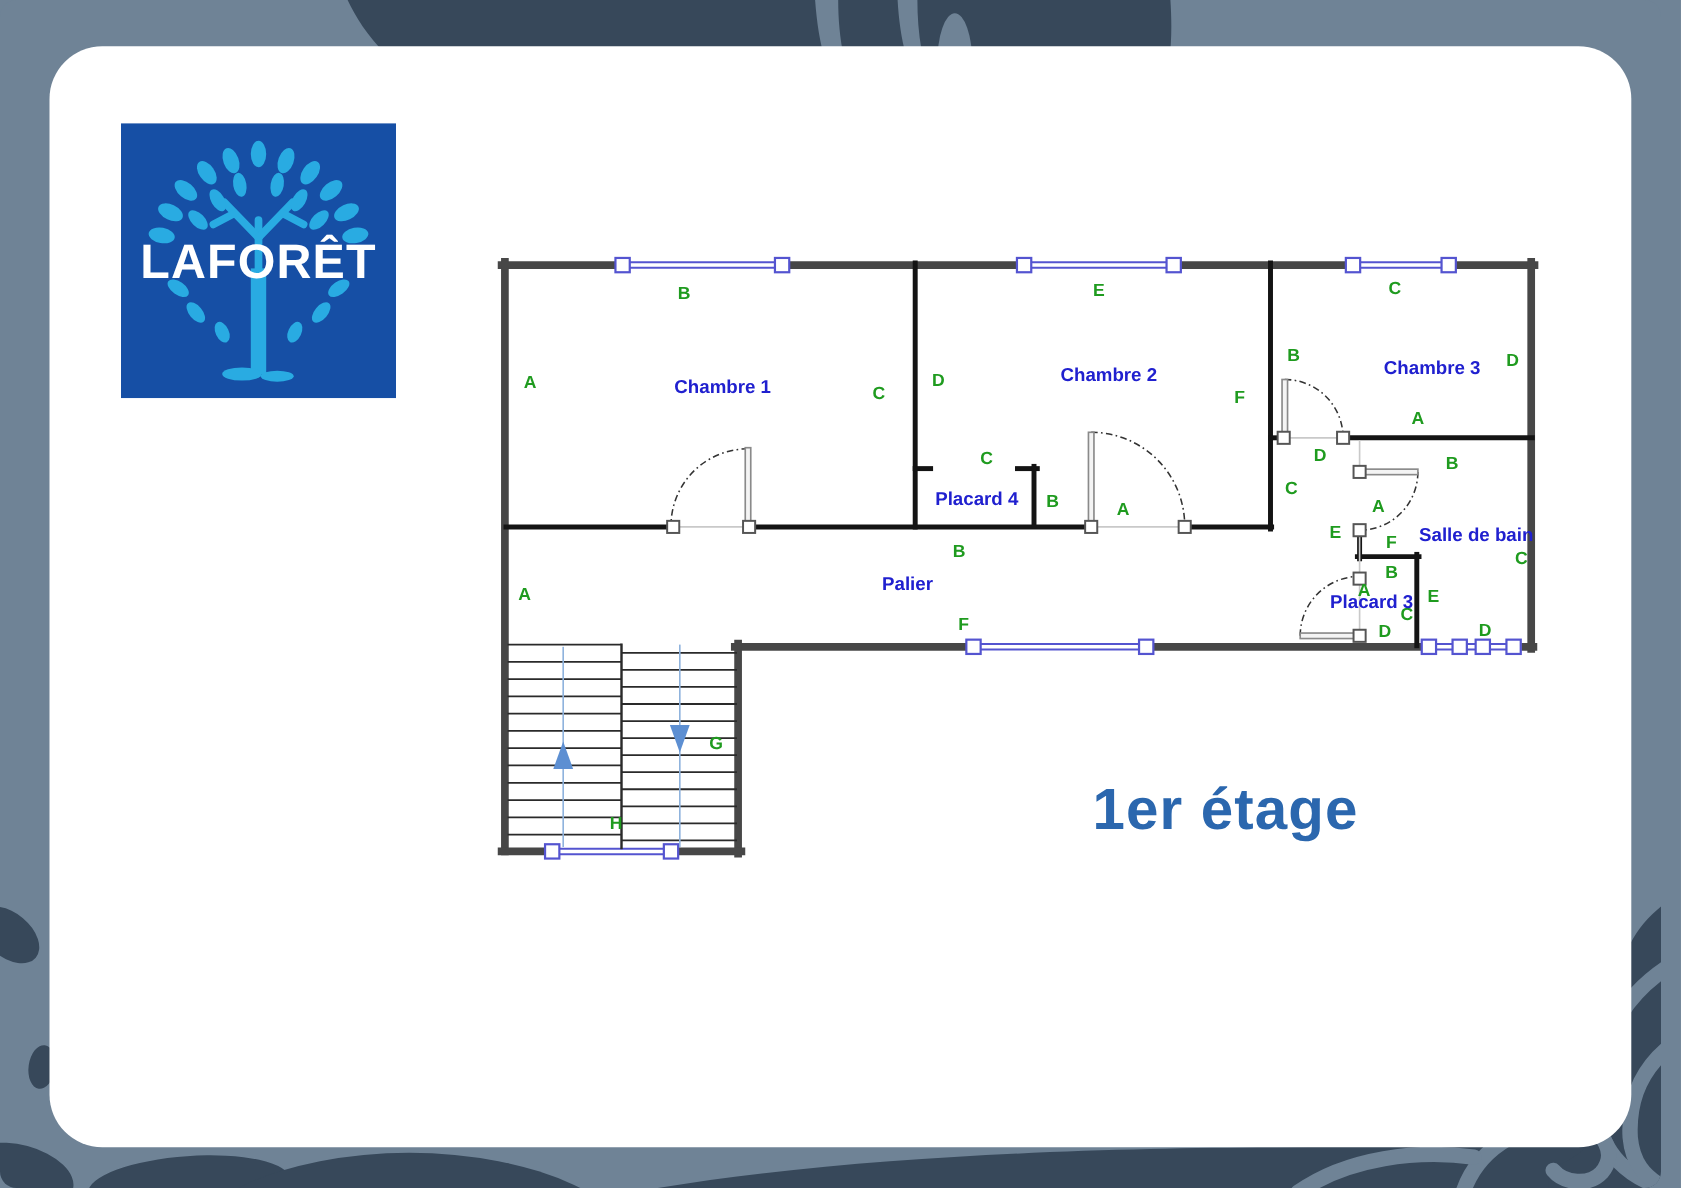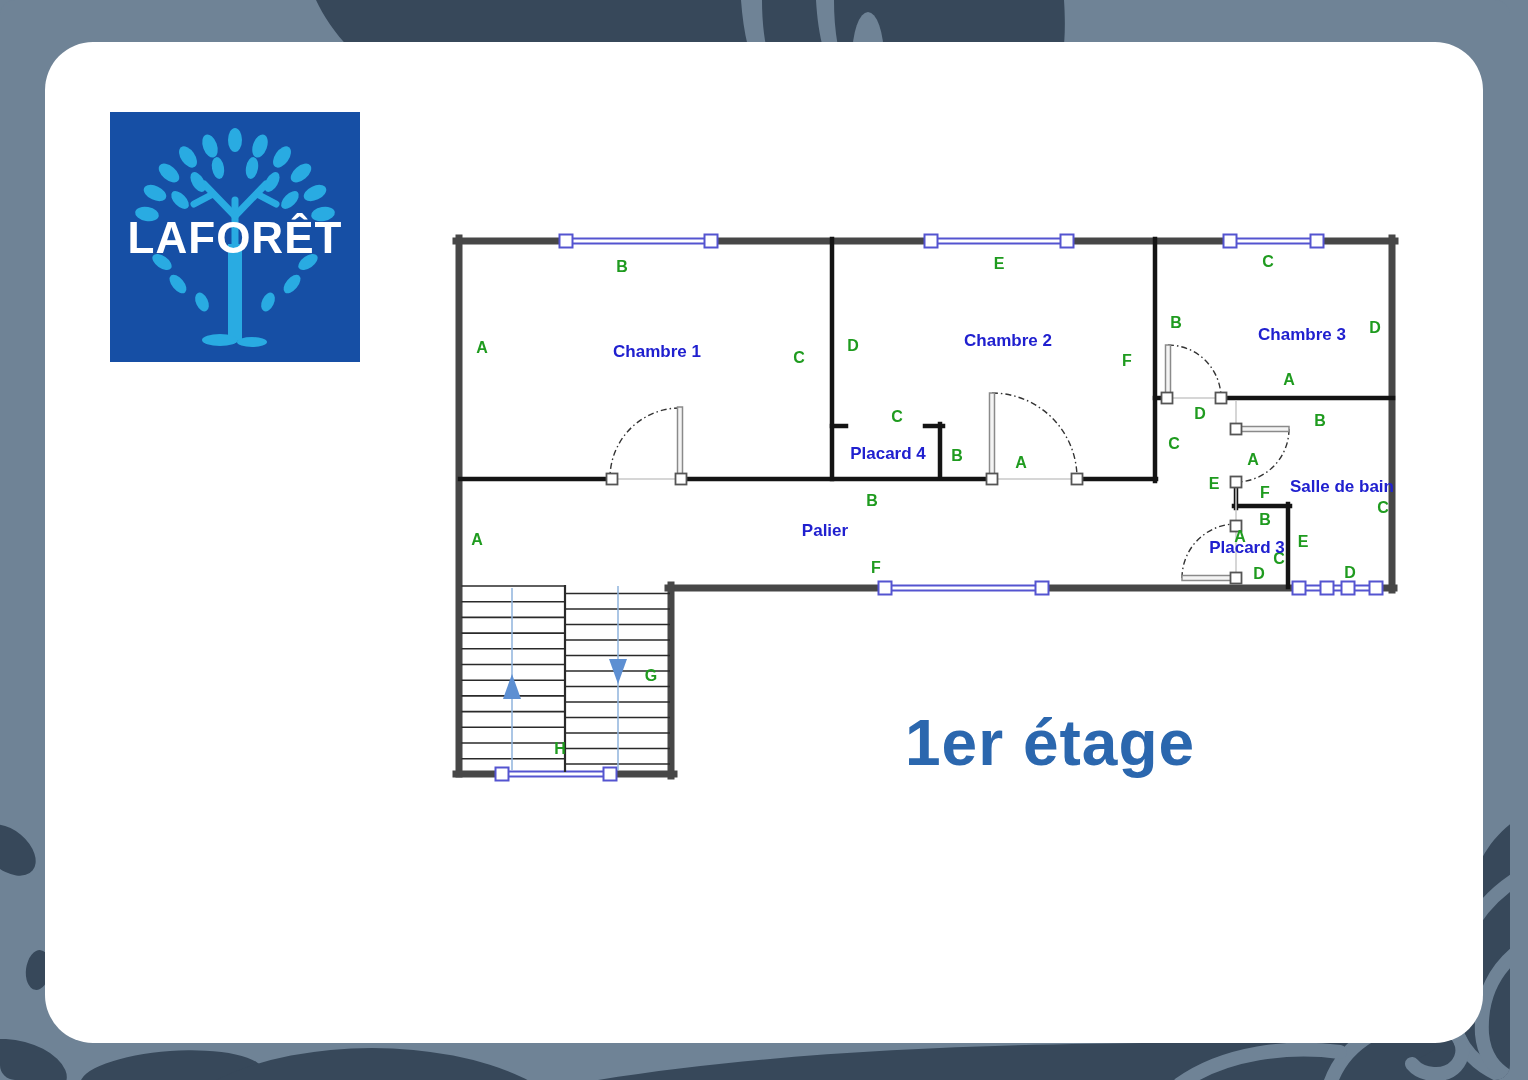--- a/index.html
+++ b/index.html
@@ -4,21 +4,21 @@
 <style>
   html,body{margin:0;padding:0;background:#6f8396;}
   .stage{position:relative;width:1510px;height:1080px;overflow:hidden;
          font-family:"Liberation Sans",sans-serif;border-radius:15px;}
   .bg{position:absolute;left:0;top:0;z-index:0;}
   .card{position:absolute;left:45px;top:42px;width:1438px;height:1001px;
         background:#ffffff;border-radius:48px;z-index:1;}
   .logo{position:absolute;left:110px;top:112px;z-index:2;}
   .plan{position:absolute;left:430px;top:222px;z-index:2;}
   .floor-title{position:absolute;left:905px;top:706px;width:330px;z-index:3;
-        text-align:left;font-size:64px;font-weight:bold;color:#2b67ae;
+        text-align:right;font-size:53px;font-weight:bold;color:#2b67ae;
         letter-spacing:1px;}
   .disclaimer{position:absolute;right:103px;top:972px;z-index:3;
         font-family:"DejaVu Serif",serif;font-style:italic;
         font-size:33px;color:#1a1a1a;letter-spacing:1px;}
   text{font-family:"Liberation Sans",sans-serif;}
   .wlab{font-size:16px;font-weight:bold;fill:#1f9b1f;}
   .rlab{font-size:17px;font-weight:bold;fill:#2020cf;}
   .brand{font-size:44px;font-weight:bold;fill:#ffffff;letter-spacing:1px;}
 </style>
 </head>

